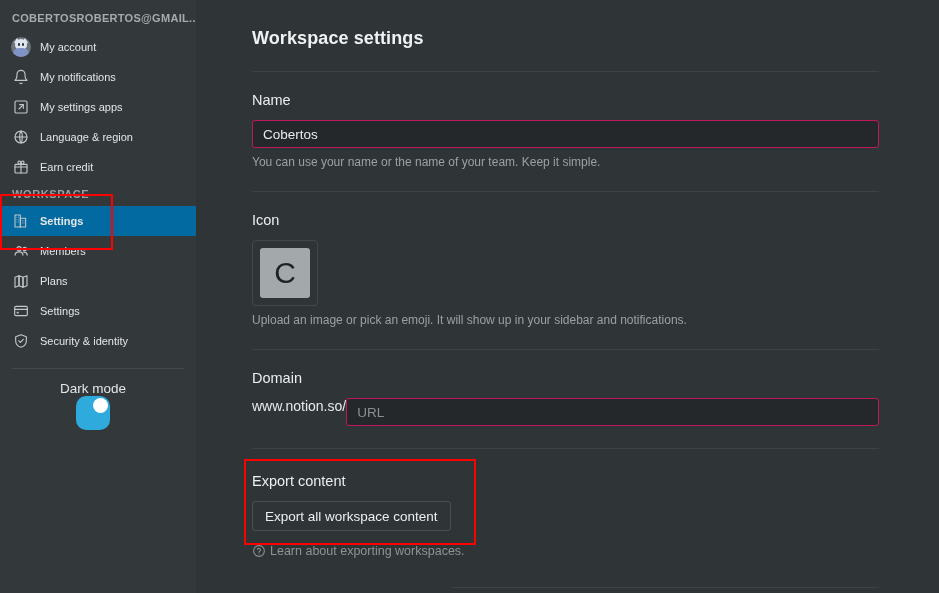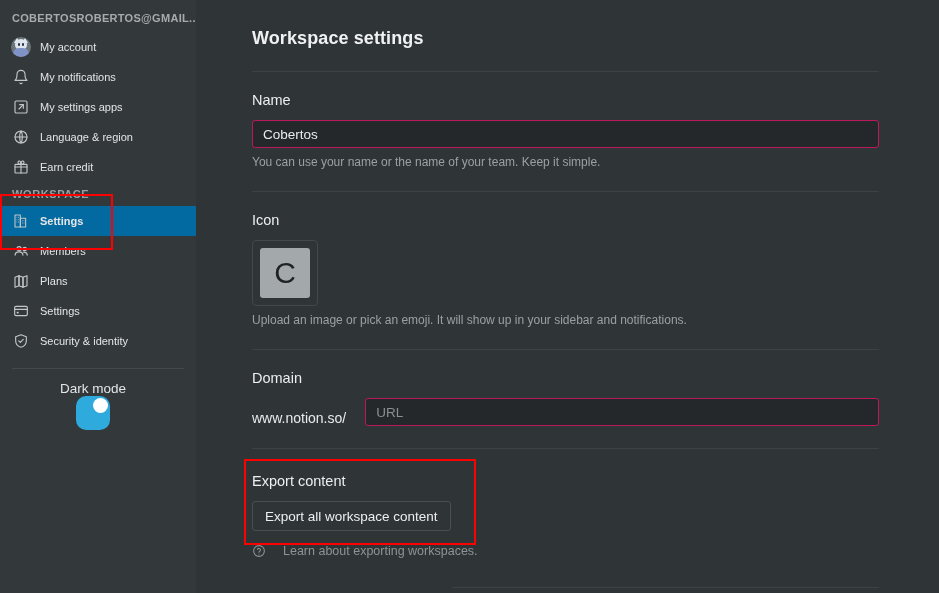--- a/index.html
+++ b/index.html
@@ -193,21 +193,21 @@
     background: #a3a8ab;
     border-radius: 3px;
     display: flex; align-items: center; justify-content: center;
     color: #1f2224;
     font-size: 30px;
     font-family: "Liberation Sans", sans-serif;
     font-weight: 400;
     line-height: 1;
   }
   .domain-row {
-    display: flex; align-items: flex-end; gap: 19px;
+    display: flex; align-items: flex-start; gap: 0;
   }
   .domain-prefix {
     font-size: 14px;
     color: #e8eaeb;
     white-space: nowrap;
   }
   .domain-row .text-input { flex: 1 1 auto; }
 
   .export-section { padding-top: 24px; }
   .btn-outline {
@@ -217,21 +217,21 @@
     padding: 0 12px;
     background: transparent;
     border: 1px solid #4a4f52;
     border-radius: 3px;
     color: #eceeef;
     font-size: 13.5px;
     font-family: "Liberation Sans", sans-serif;
     cursor: pointer;
   }
   .learn-row {
-    display: flex; align-items: center; gap: 17px;
+    display: flex; align-items: center; gap: 4px;
     margin-top: 13px;
     color: #8e9395;
     font-size: 12.5px;
     cursor: pointer;
   }
   .learn-row .q-ico { width: 14px; height: 14px; flex: 0 0 14px; color: #8e9395; }
 
   .hl-export {
     position: absolute;
     left: 244px; top: 459px;

